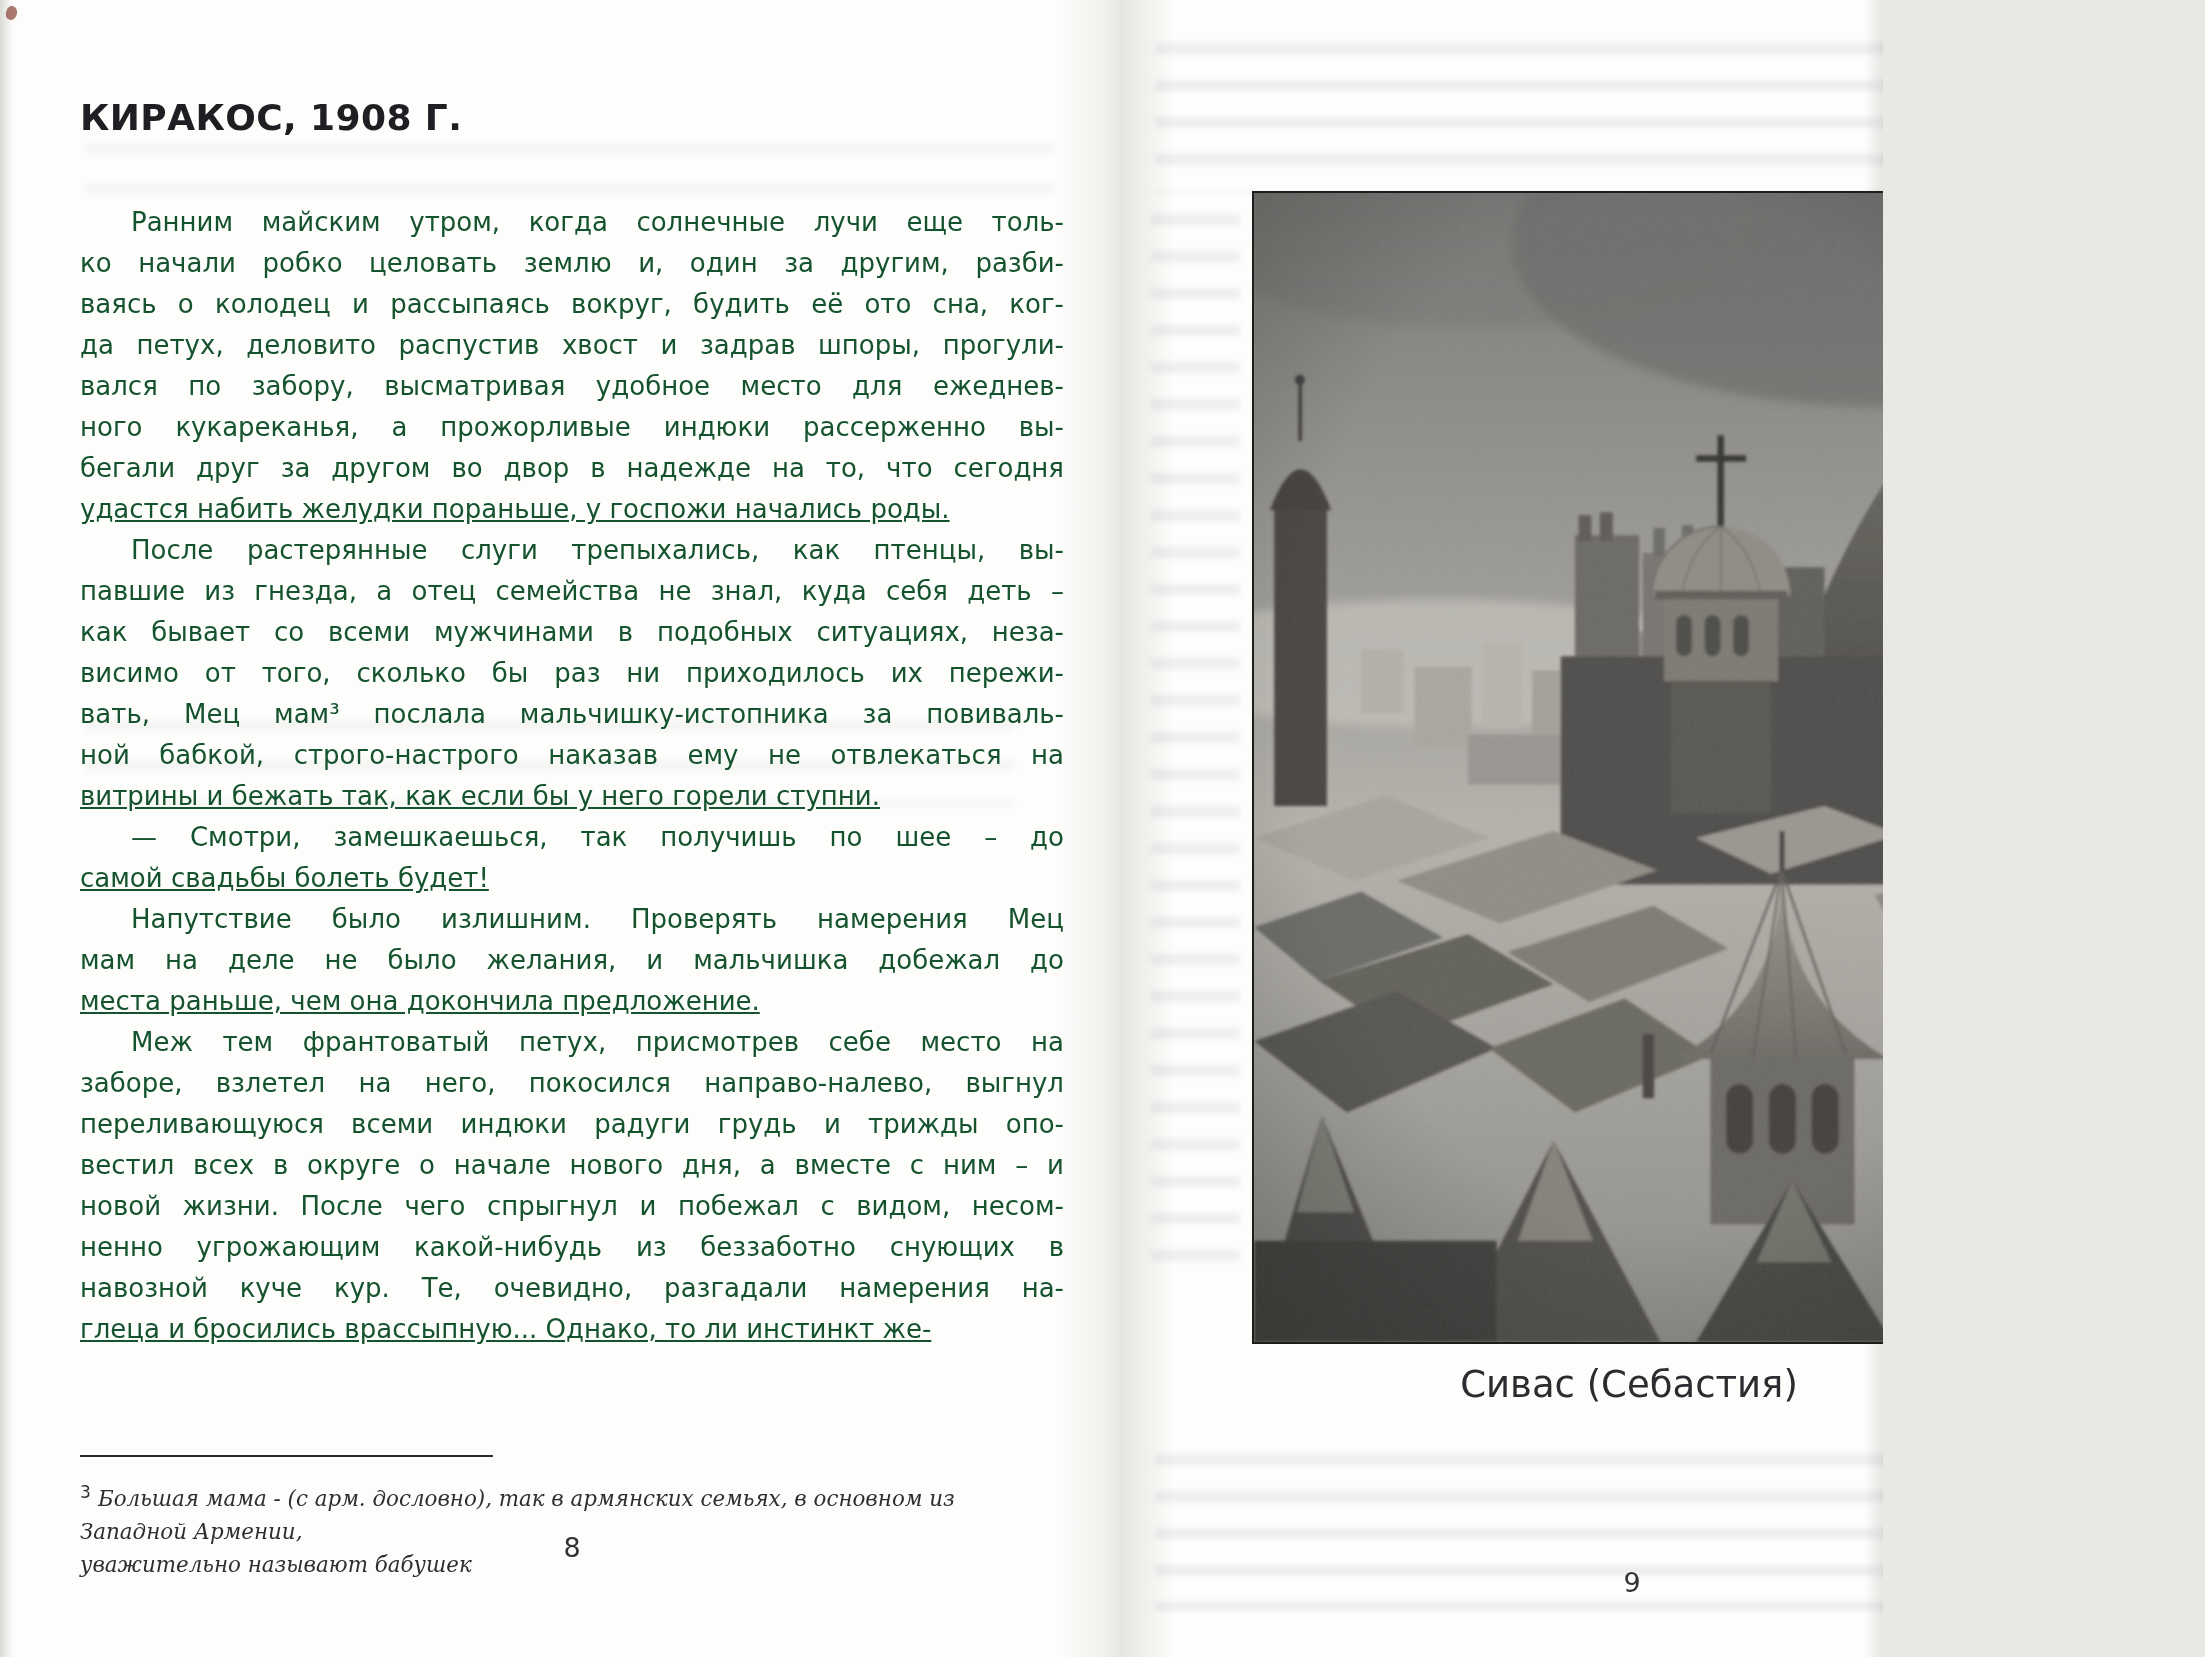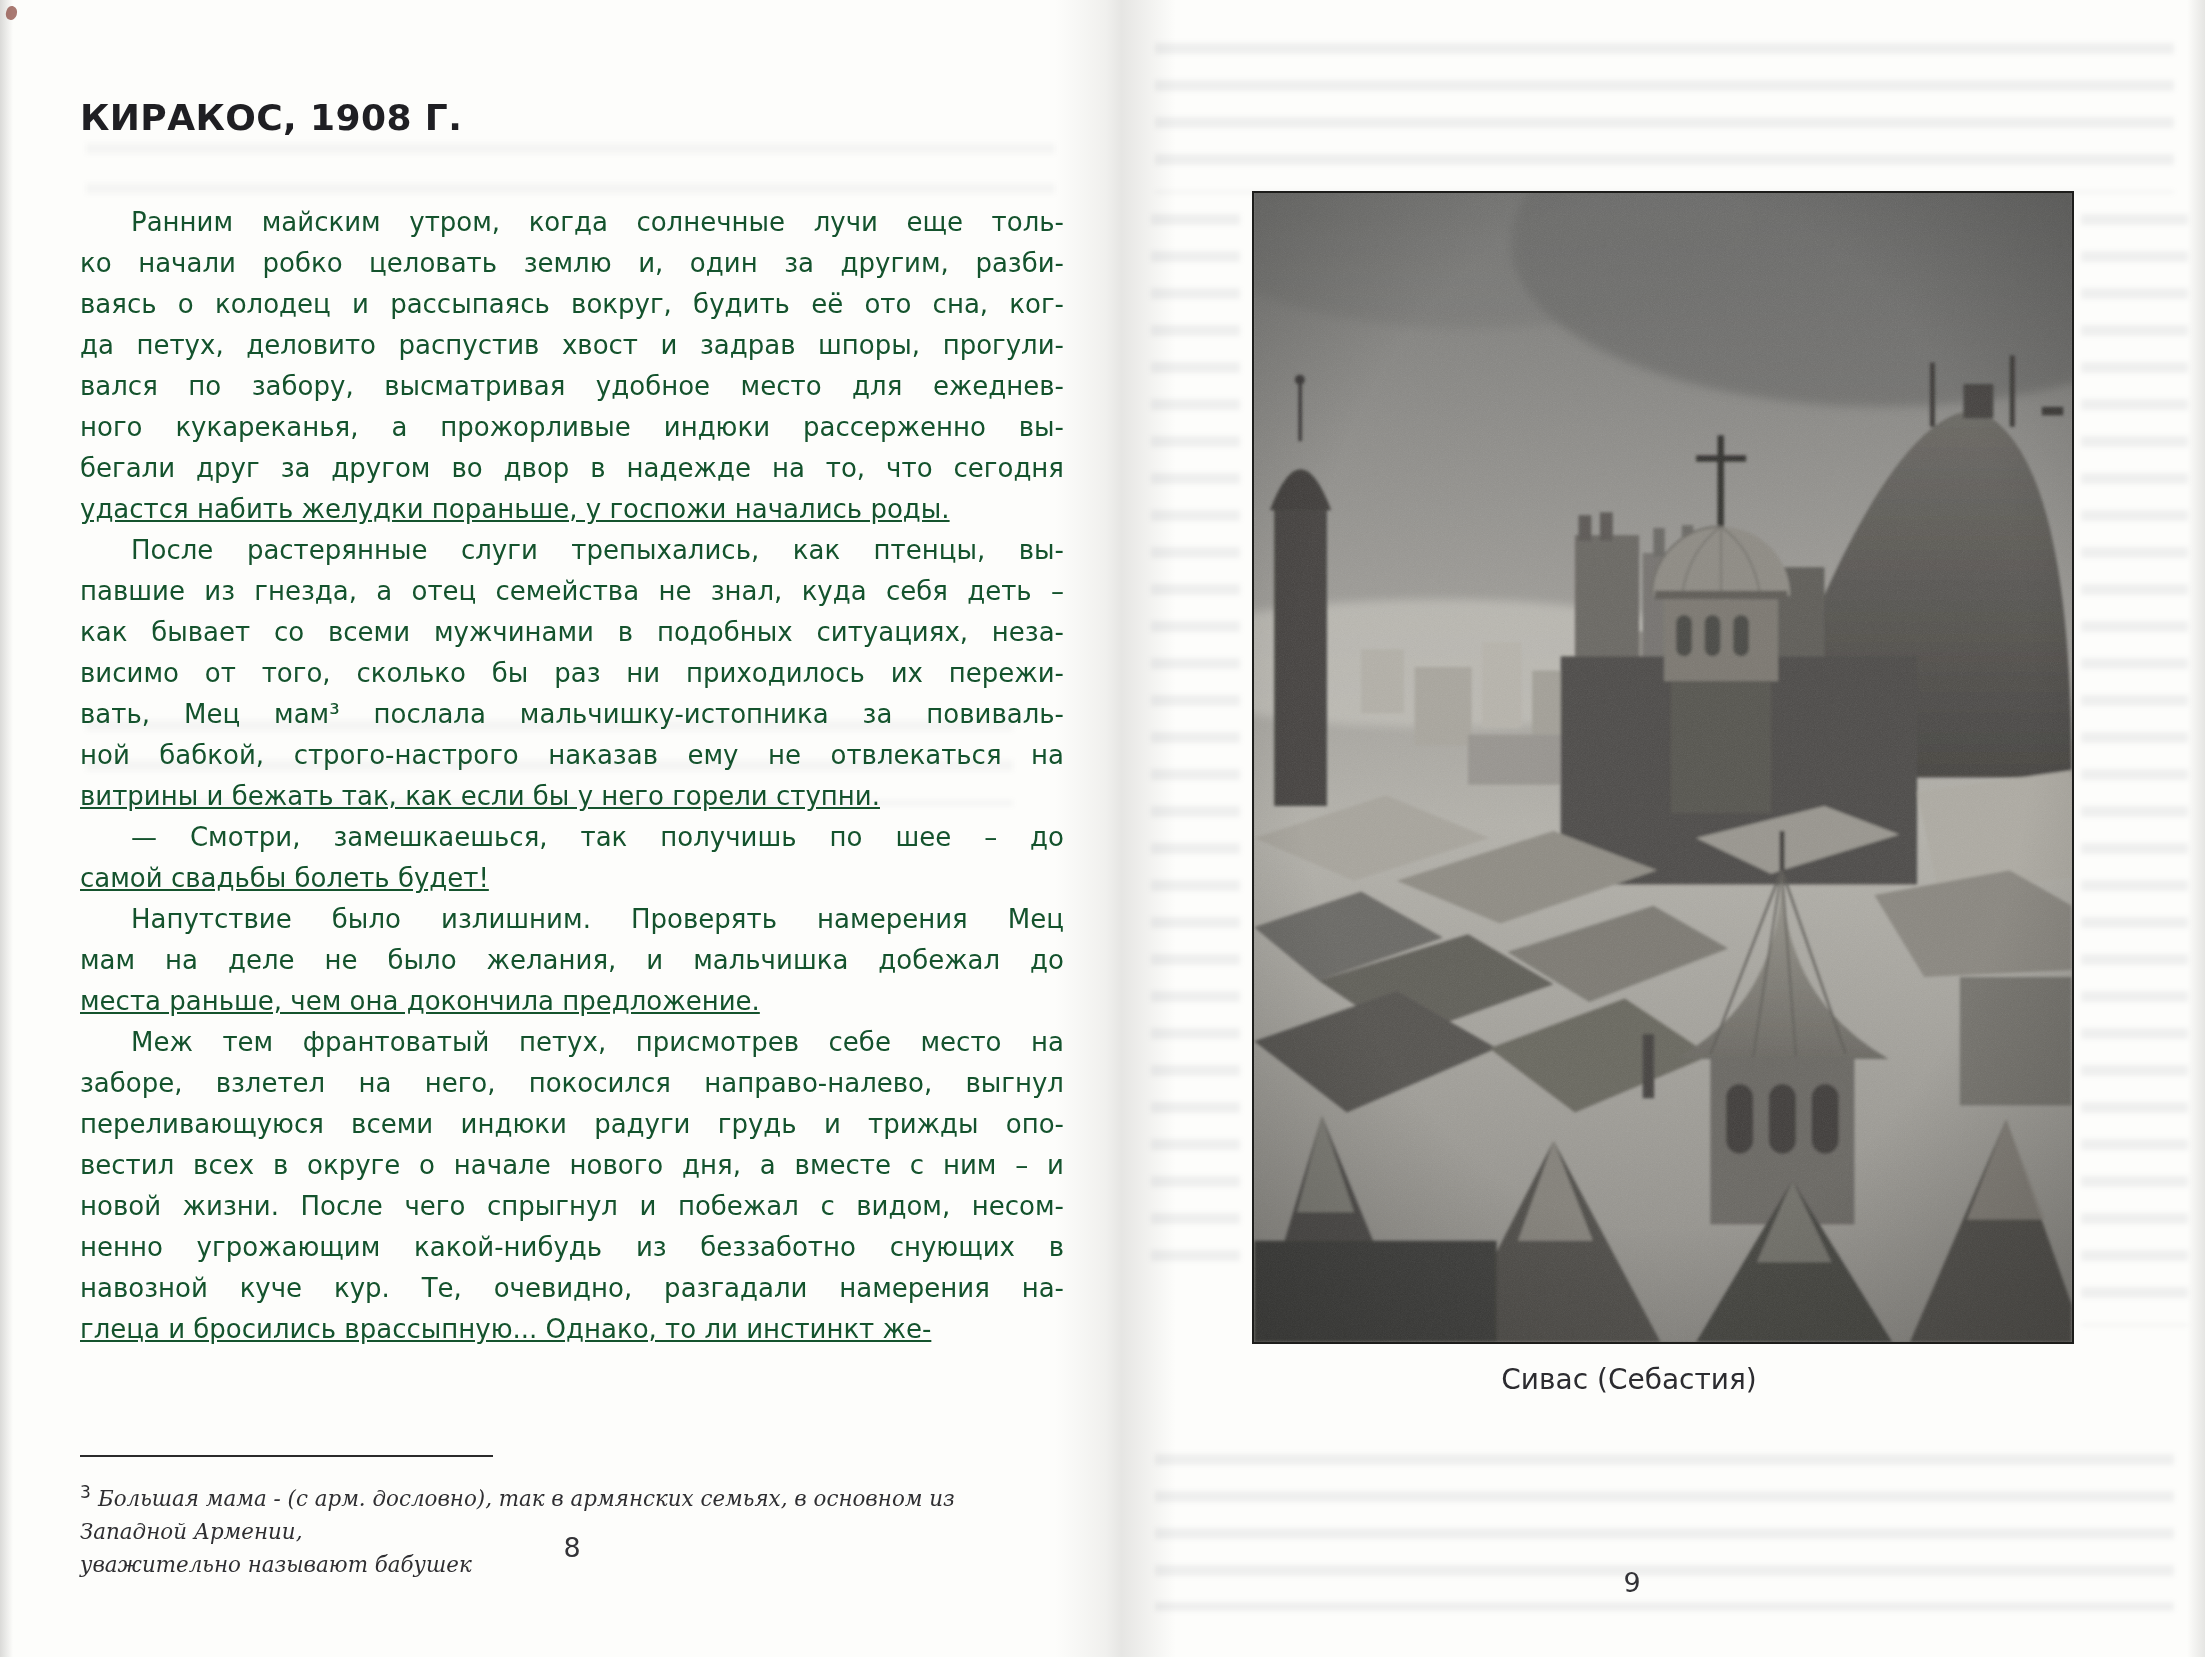--- a/index.html
+++ b/index.html
@@ -1,17 +1,17 @@
 <!DOCTYPE html>
 <html style="font-size:11.4px"><head>
 <meta charset="utf-8">
 <style>
   html,body{margin:0;padding:0;background:#e9e8e4;}
   .spread{
-    position:relative; width:2205px; height:1658px;
+    position:relative; width:1883px; height:1658px;
     background:#fdfdfb; overflow:hidden;
     font-family:"DejaVu Sans","Liberation Sans",sans-serif;
     color:#28282c;
   }
   
   .spine{position:absolute; left:1055px; top:0; width:121px; height:1658px;
     background:linear-gradient(to right, rgba(0,0,0,0) 0%, rgba(90,88,84,.08) 42%, rgba(90,88,84,.14) 55%, rgba(0,0,0,0) 100%);}
   .edge-left{position:absolute;left:0;top:0;width:13px;height:1658px;
     background:linear-gradient(to right, rgba(60,58,55,.18), rgba(0,0,0,0));}
   .edge-right{position:absolute;right:0;top:0;width:18.5px;height:1658px;
@@ -41,21 +41,21 @@
   .footnote-text sup{font-style:normal; font-family:"DejaVu Sans",sans-serif; font-size:17px; margin-right:7.1px;}
   .footnote-text .fn{white-space:pre-line;}
   .page-number{position:absolute; font-size:27px; color:#333337; text-align:center;}
   .page-number.p-left{left:80px; top:1532px; width:984px;}
   .page-number.p-right{left:1525px; top:1567px; width:214px;}
   
   .photo{position:absolute; left:1252px; top:191px; width:818px; height:1149px;
     border:2.9px solid #1d1d1b; background:#9a9995; overflow:hidden;}
   .photo svg{display:block;}
   .photo-caption{position:absolute; left:1220px; top:1363px; width:818px;
-    text-align:center; font-size:28px; color:#2c2c30;}
+    text-align:center; font-size:37px; color:#2c2c30;}
 </style>
 </head>
 <body>
 
 <div class="spread">
 
   <div class="edge-left"></div>
   <div class="edge-right"></div>
   <div class="spine"></div>
   <div class="red-mark"></div>

